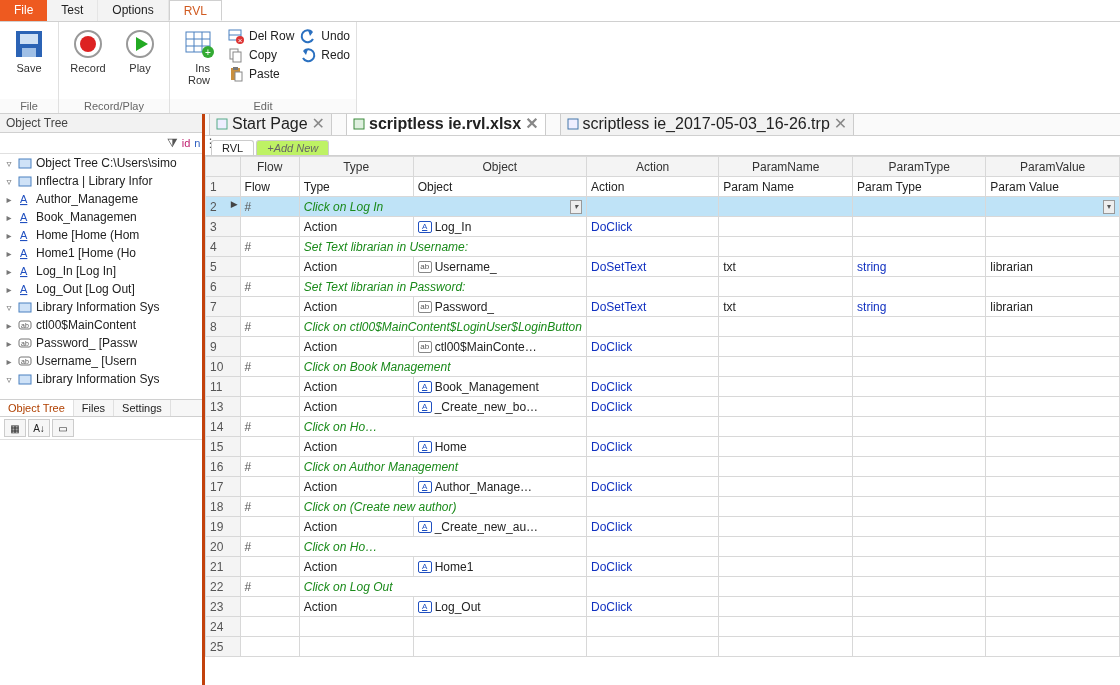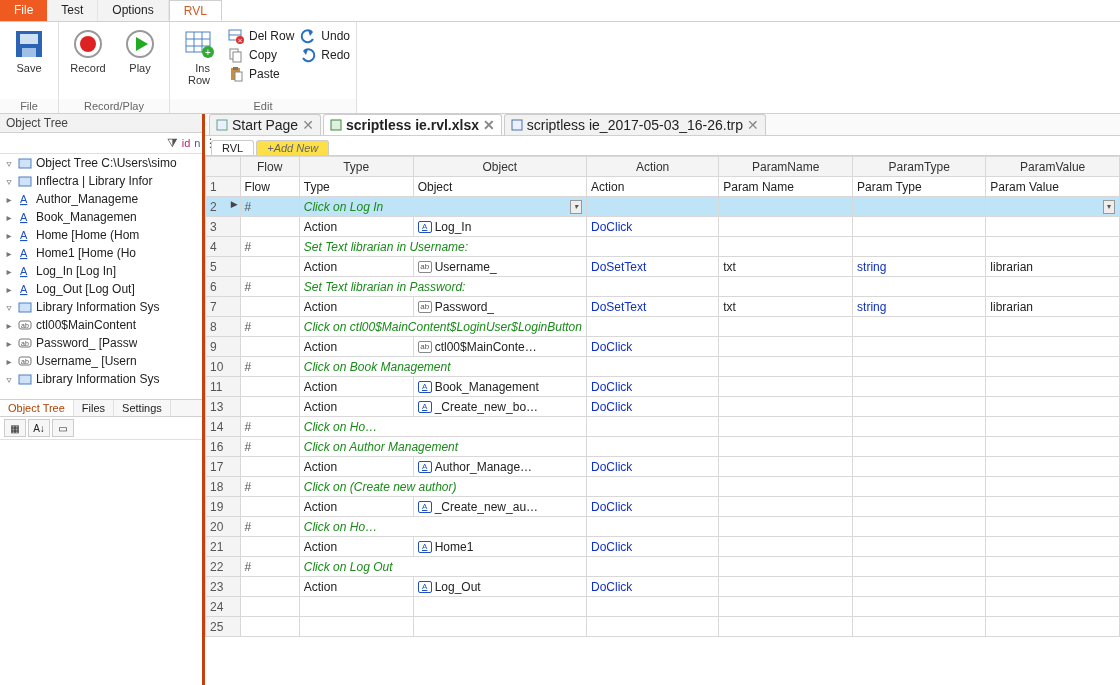--- a/index.html
+++ b/index.html
@@ -40,26 +40,26 @@
 .tree .ico{width:14px;height:14px}
 .lvl1{padding-left:12px}.lvl2{padding-left:24px}
 .tabsL{display:flex;border-top:1px solid #d0d0d0;border-bottom:1px solid #d0d0d0;background:#f7f7f7;font-size:11px}
 .tabsL .lt{padding:2px 8px;border-right:1px solid #e0e0e0;cursor:default}
 .tabsL .lt.active{background:#fff;color:#b04000}
 .propbar{display:flex;gap:2px;padding:2px 4px;border-bottom:1px solid #e0e0e0}
 .propbar .pb{width:22px;height:18px;border:1px solid #ccc;background:#f6f6f6;display:flex;align-items:center;justify-content:center;font-size:10px}
 .propgrid{flex:1}
 
 
-.doctabs{height:22px;display:flex;align-items:flex-end;border-bottom:1px solid #d0d0d0;padding-left:4px;gap:0;font-size:14px;background:#fafafa}
+.doctabs{height:22px;display:flex;align-items:flex-end;border-bottom:1px solid #d0d0d0;padding-left:4px;gap:12px;font-size:16px;background:#fafafa}
 .doctab{display:flex;align-items:center;gap:4px;border:1px solid #ccc;border-bottom:none;border-radius:3px 3px 0 0;padding:2px 6px;background:#f2f2f2;margin-right:2px;cursor:default}
 .doctab.active{background:#fff;font-weight:bold}
 .doctab .x{color:#888;cursor:default}
 .subtabs{height:20px;display:flex;align-items:flex-end;border-bottom:1px solid #d0d0d0;padding-left:6px;font-size:11px}
-.subtab{border:1px solid #ccc;border-bottom:none;border-radius:3px 3px 0 0;padding:1px 10px;background:#fde047;margin-right:2px;cursor:default}
+.subtab{border:1px solid #ccc;border-bottom:none;border-radius:3px 3px 0 0;padding:1px 10px;background:#bef264;margin-right:2px;cursor:default}
 .subtab.active{background:#fff}
 .subtab.add{font-style:italic;color:#666}
 
 .gridwrap{flex:1;overflow:auto}
 table.grid{border-collapse:collapse;font-size:12px;table-layout:fixed}
 table.grid th,table.grid td{border:1px solid #d8d8d8;height:20px;padding:0 4px;text-align:left;white-space:nowrap;overflow:hidden;text-overflow:ellipsis}
 table.grid th{background:#f4f4f4;font-weight:normal;color:#333;text-align:center}
 th.rownum,td.rownum{width:36px;background:#f4f4f4;text-align:center;color:#555}
 col.cflow{width:62px}col.ctype{width:92px}col.cobj{width:140px}col.cact{width:140px}col.cpn{width:140px}col.cpt{width:140px}col.cpv{width:140px}
 .comment{color:#1a8a1a;font-style:italic}
@@ -526,20 +526,30 @@
             <tr>
               <td class="rownum">14</td>
               <td class="flowmark">#</td>
               <td colspan="2" class="comment">Click  on  Ho…</td>
               <td></td>
               <td></td>
               <td></td>
               <td></td>
             </tr>
             <tr>
+              <td class="rownum">15</td>
+              <td></td>
+              <td>Action</td>
+              <td><span class="smico A">A</span>Home</td>
+              <td class="action">DoClick</td>
+              <td></td>
+              <td class="action"></td>
+              <td></td>
+            </tr>
+            <tr>
               <td class="rownum">16</td>
               <td class="flowmark">#</td>
               <td colspan="2" class="comment">Click on Author Management</td>
               <td></td>
               <td></td>
               <td></td>
               <td></td>
             </tr>
             <tr>
               <td class="rownum">17</td>

